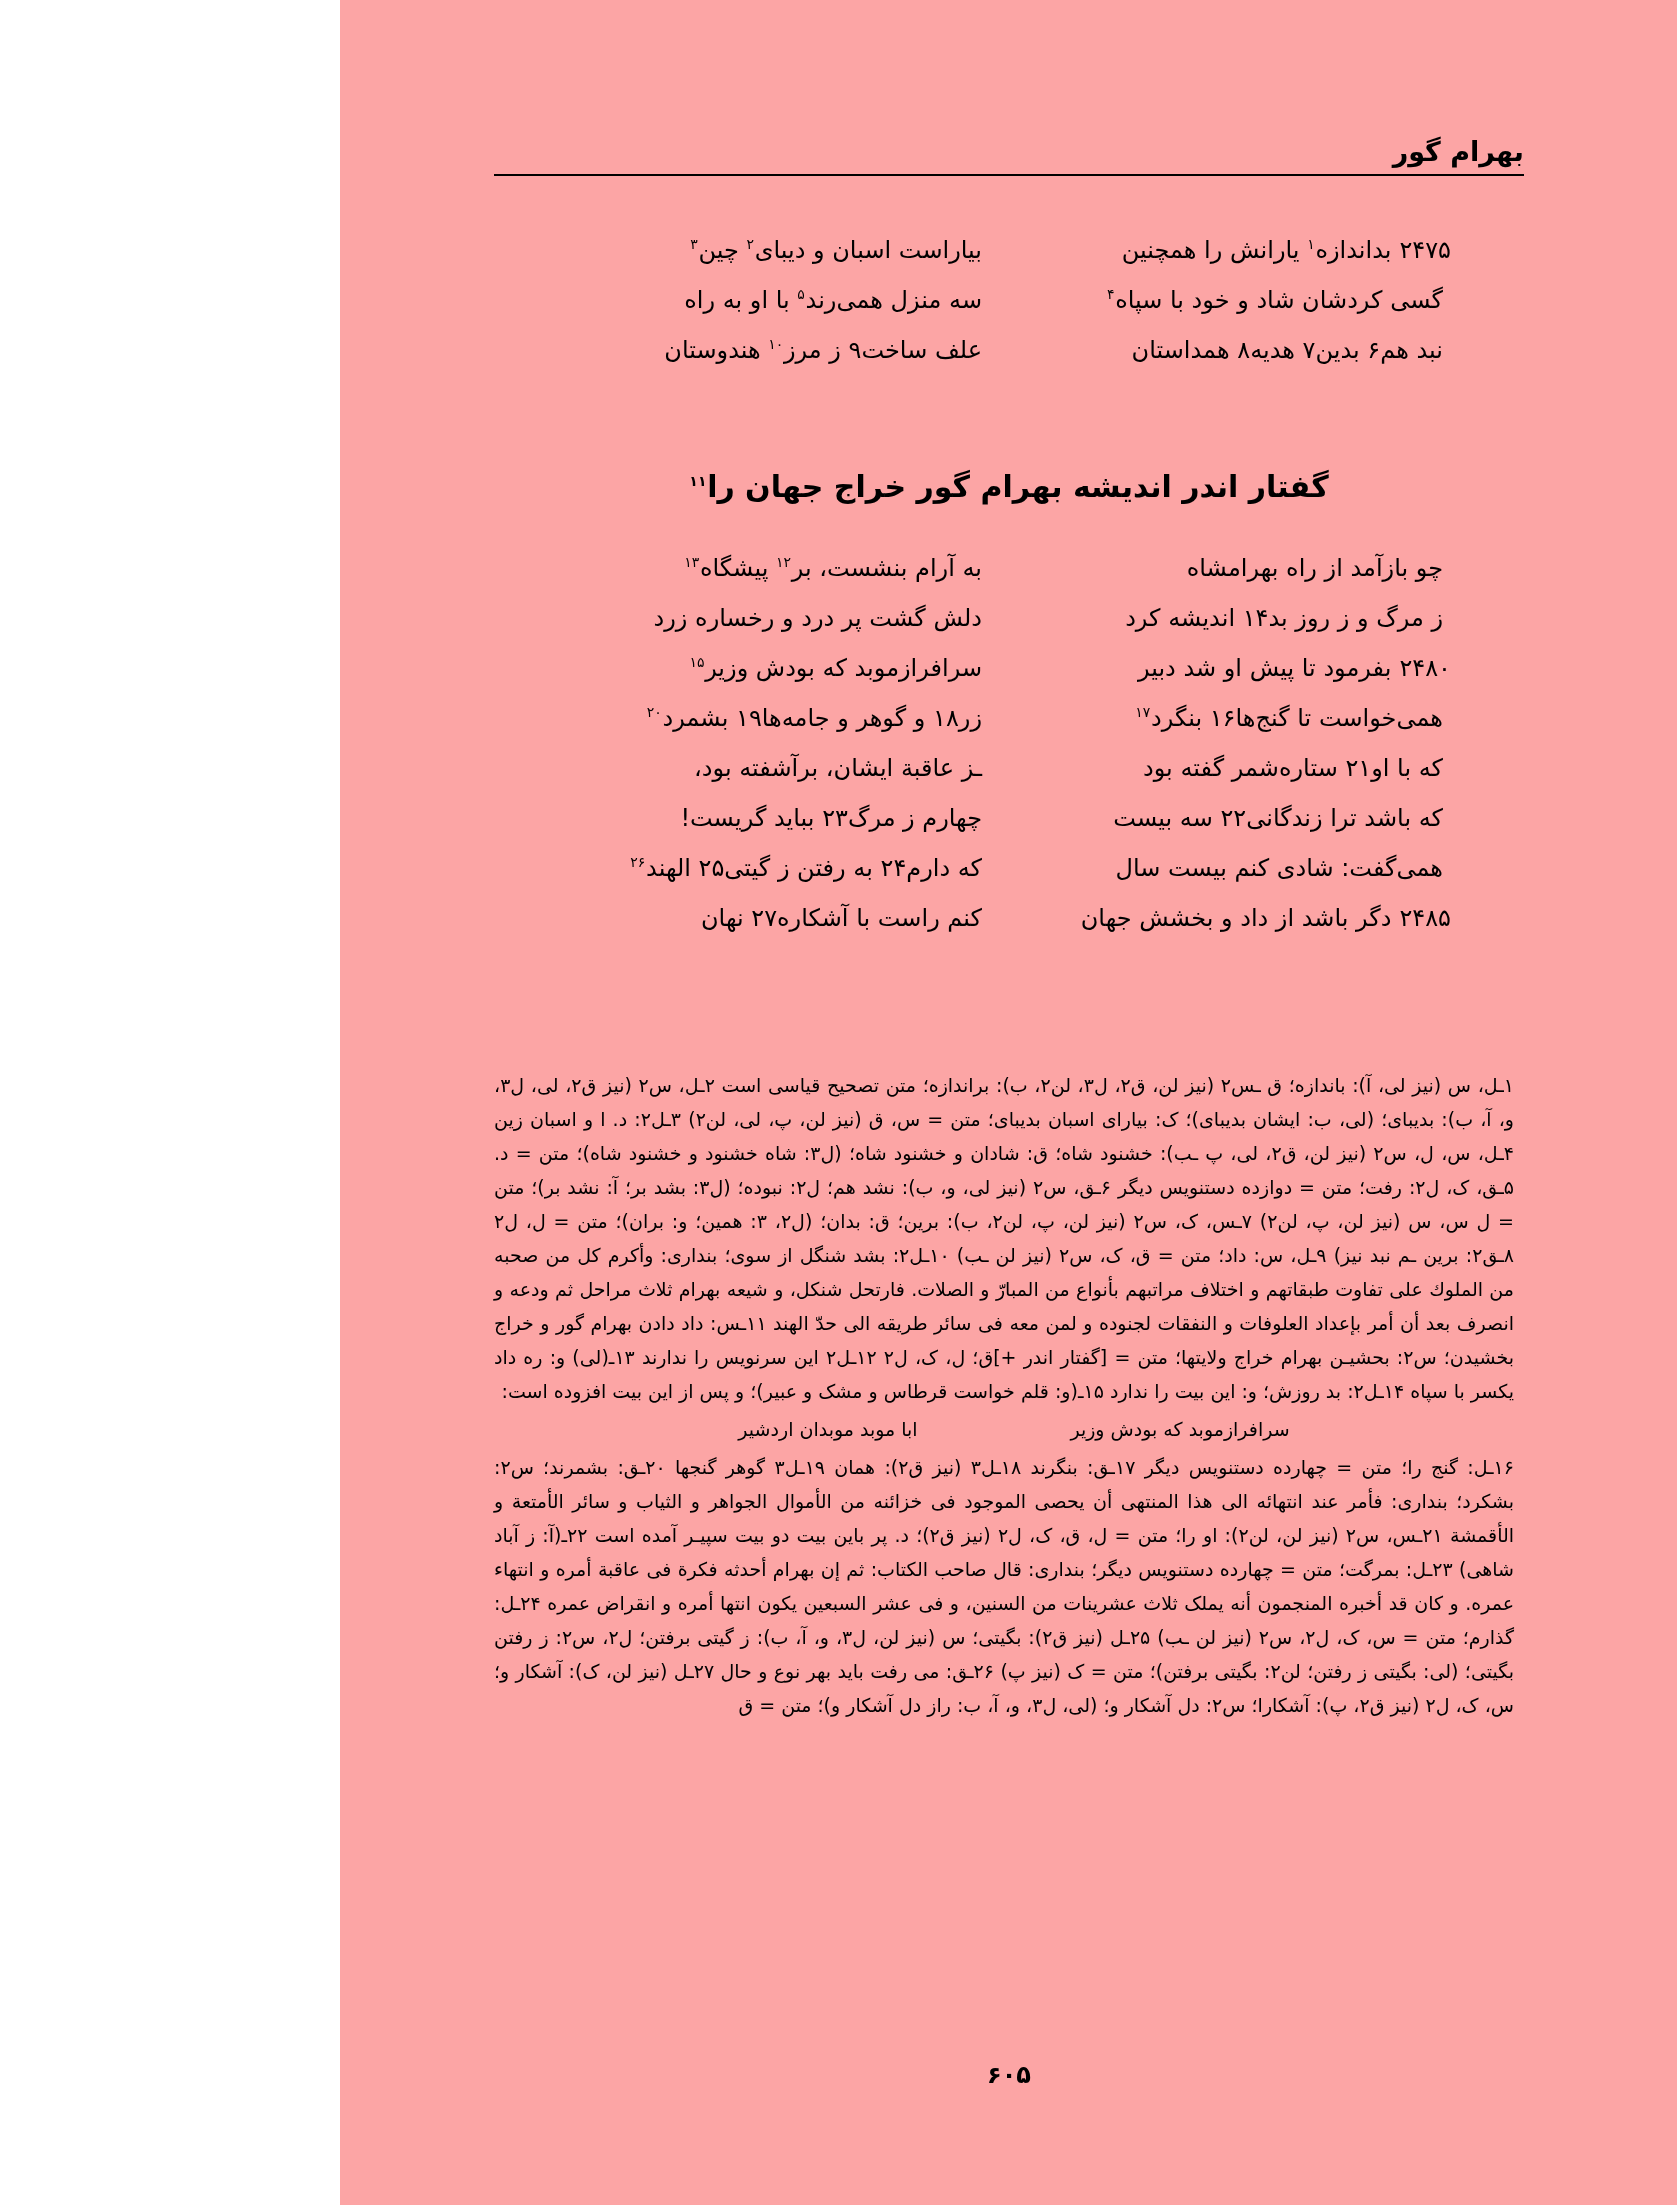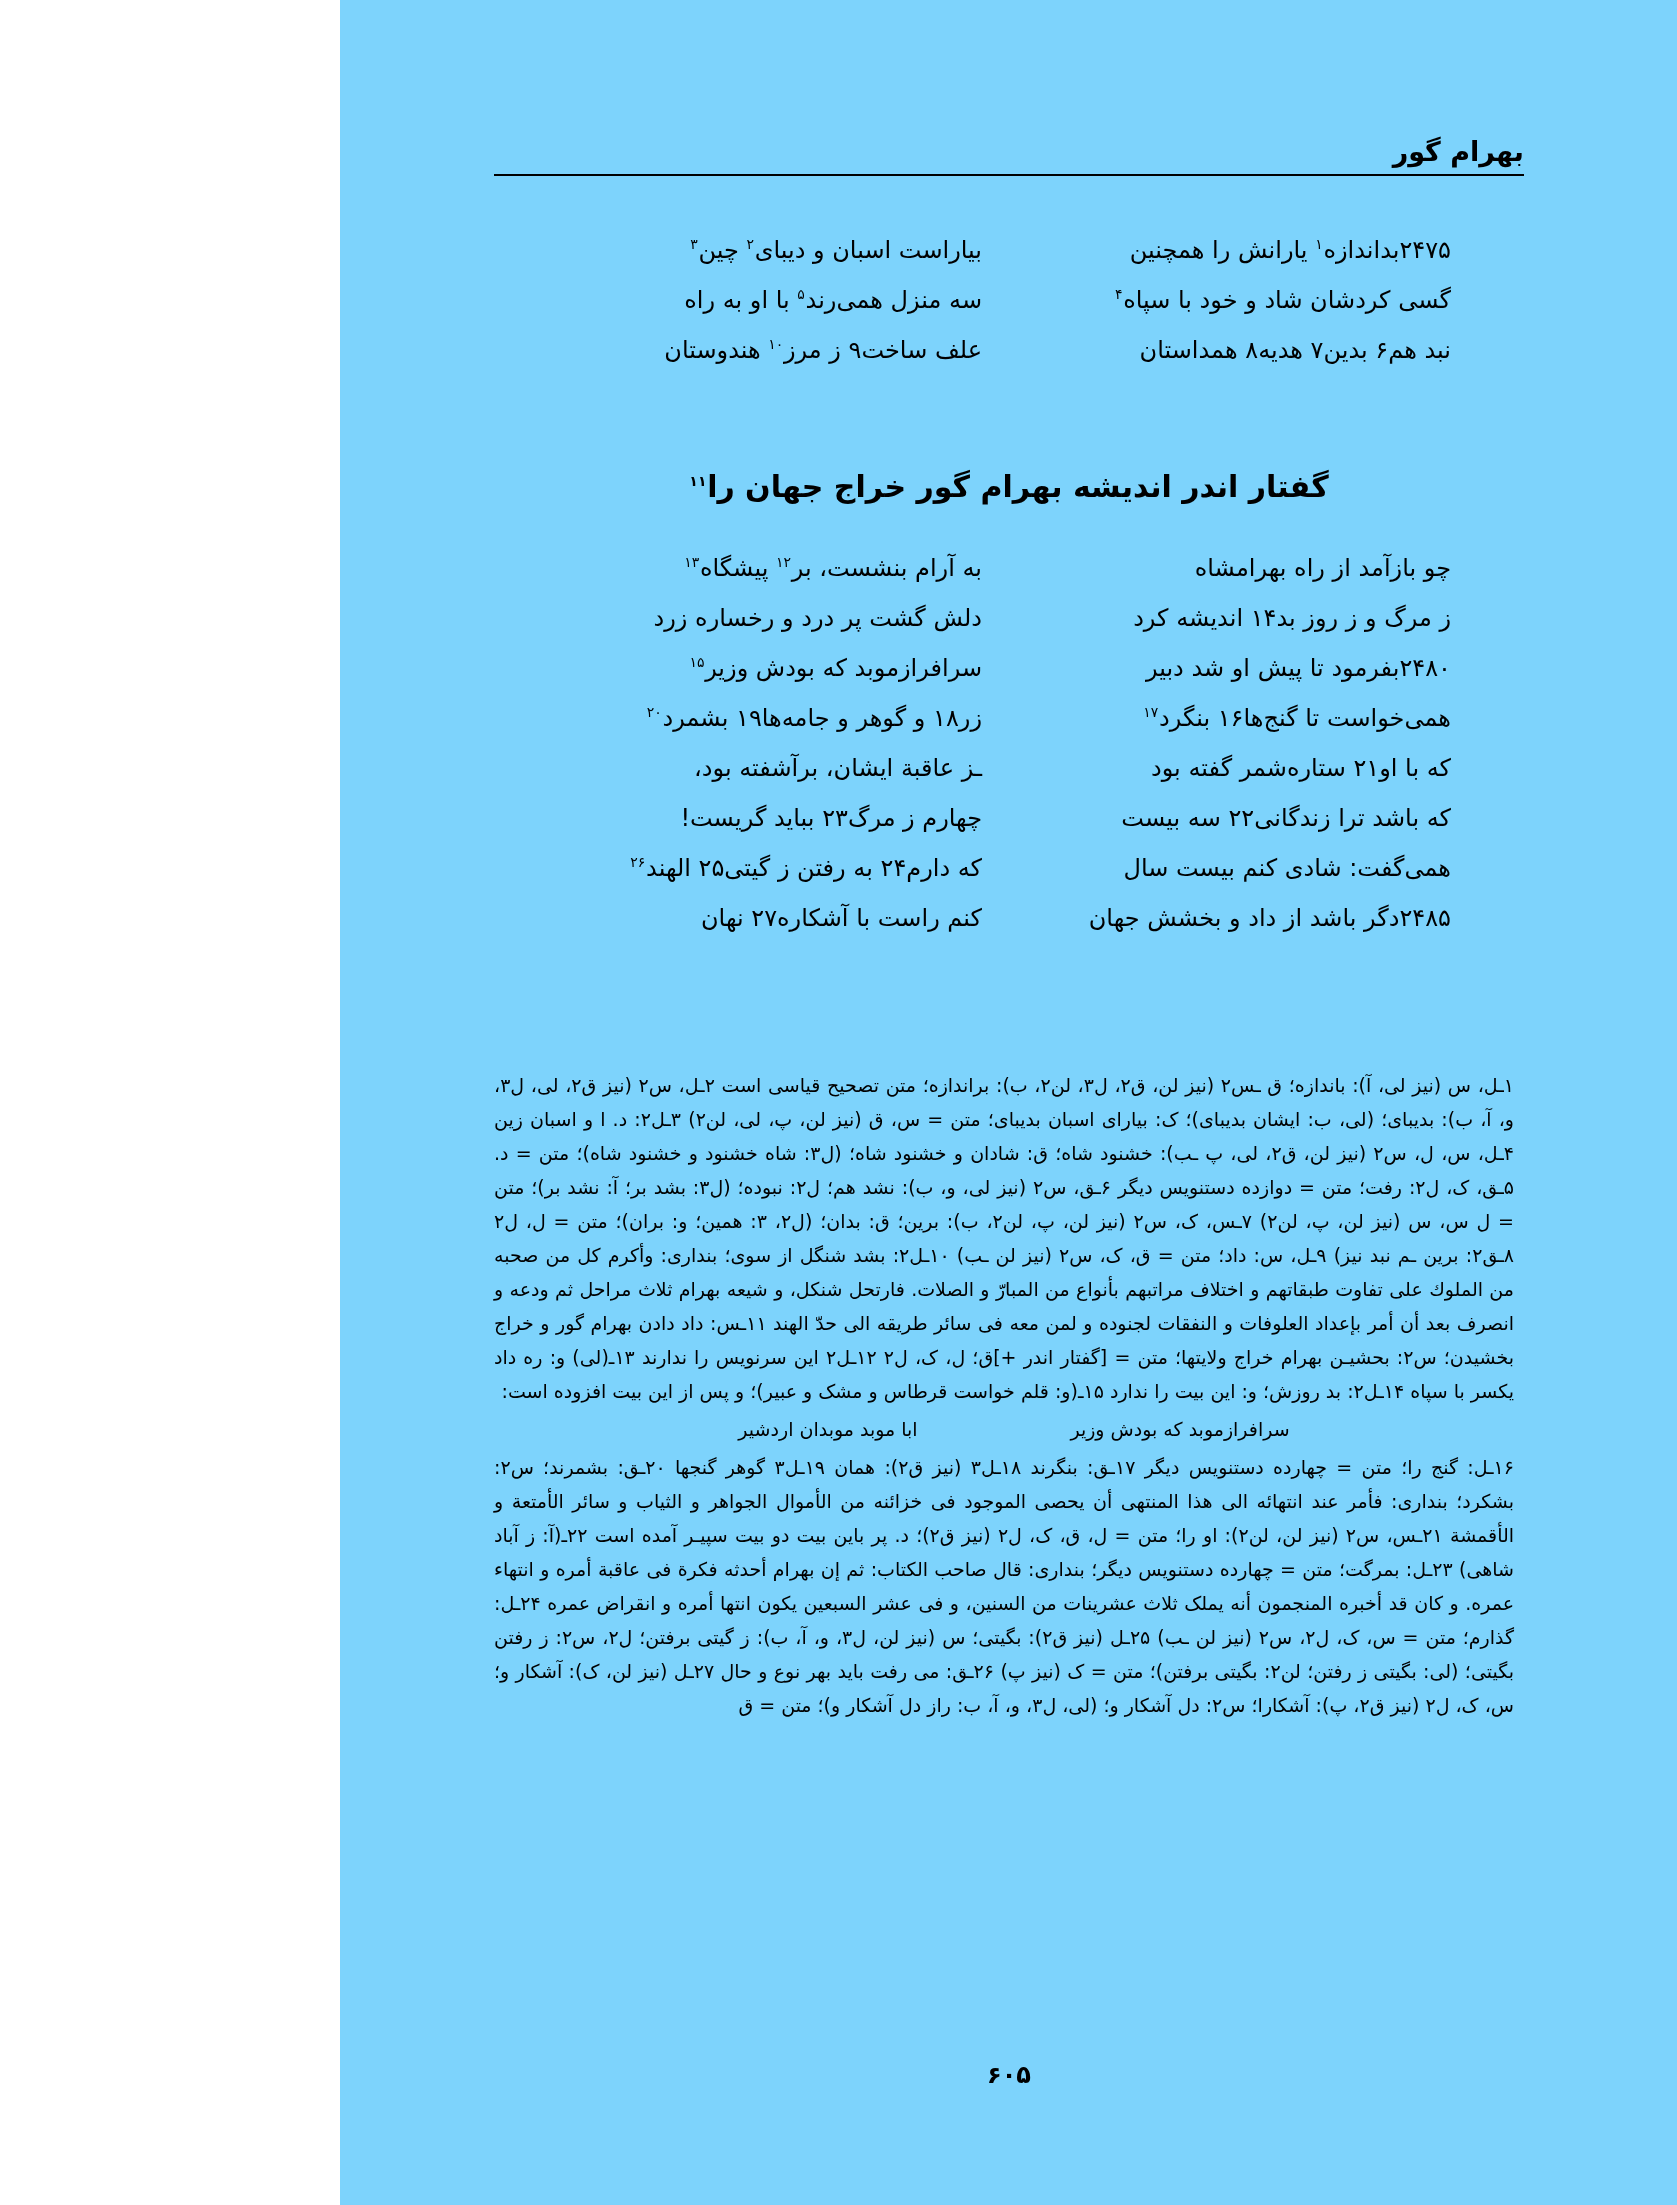--- a/index.html
+++ b/index.html
@@ -16,21 +16,21 @@
     position: relative;
     overflow: hidden;
   }
 
   .page {
     position: relative;
     width: 1338px;
     height: 2205px;
     box-sizing: border-box;
     padding: 0;
-    background: #7dd3fc;
+    background: #fca5a5;
   }
 
   
   .running-head {
     position: absolute;
     top: 133px;
     right: 154px;
     left: 154px;
     height: 47px;
   }
@@ -79,20 +79,21 @@
     box-sizing: border-box;
   }
   .hemistich.left {
     width: 50%;
     text-align: right;
     padding-right: 27px;
     box-sizing: border-box;
   }
   .vnum {
     font-size: 24px;
+    margin-left: 8px;
   }
   sup.note {
     font-size: 14px;
     vertical-align: super;
     line-height: 0;
     margin-right: 0.7px;
   }
 
   
   .section-title {

